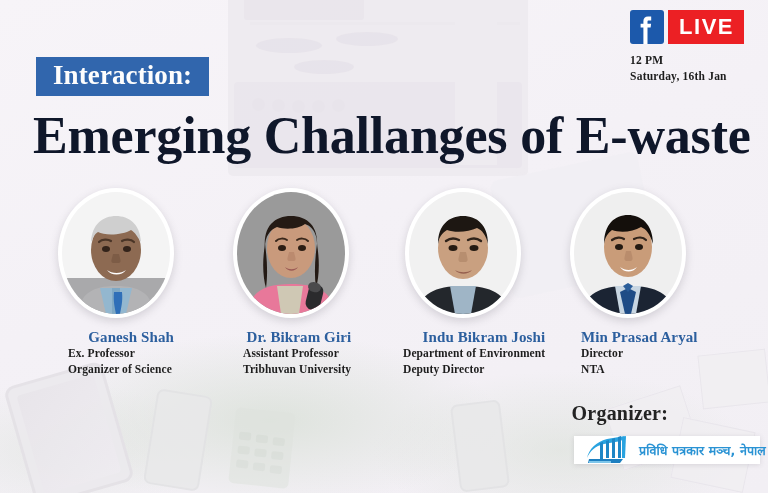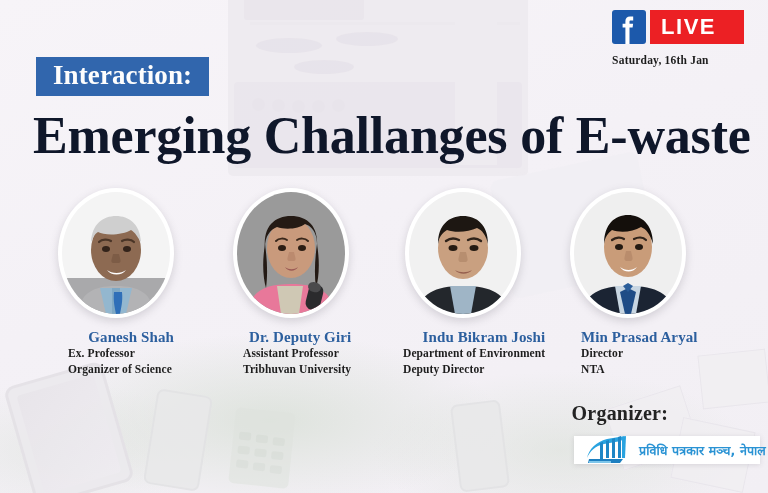--- a/index.html
+++ b/index.html
@@ -155,21 +155,21 @@
   }
   .fb-icon svg { position:absolute; left:0; top:0; }
   .live-badge {
     background: #ec2024;
     color: #ffffff;
     font-family: "Liberation Sans", sans-serif;
     font-weight: bold;
     font-size: 22px;
     line-height: 34px;
     letter-spacing: 1.5px;
-    padding: 0 28px 0 11px;
+    padding: 0 10px 0 11px;
     height: 34px;
     box-sizing: border-box;
   }
   .live-time {
     margin-top: 8px;
     font-size: 11.5px;
     font-weight: bold;
     color: #1c1c1c;
     line-height: 1.42;
     letter-spacing: .2px;
@@ -323,20 +323,21 @@
   <div class="live-wrap">
     <div class="live-row">
       <div class="fb-icon">
         <svg viewBox="0 0 34 34" width="34" height="34" aria-hidden="true">
           <path d="M21.2 10.4h-2.6c-.7 0-1.1.5-1.1 1.2v2.1h3.6l-.5 3.9h-3.1V34h-4.1V17.6H10.6v-3.9h2.8v-2.6c0-2.9 1.7-4.6 4.6-4.6h3.2v3.9z" fill="#ffffff"></path>
         </svg>
       </div>
       <div class="live-badge">LIVE</div>
     </div>
     <div class="live-time">
+      <div>12 PM</div>
       <div>Saturday, 16th Jan</div>
     </div>
   </div>
 
   <div class="title-badge">Interaction:</div>
   <div class="title-main">Emerging Challanges of E-waste</div>
 
   <div class="speakers">
 
     <div class="speaker" id="sp0" style="left: 58px;">
@@ -377,21 +378,21 @@
             <ellipse cx="45" cy="56" rx="4" ry="3" fill="#2b1d14"></ellipse>
             <ellipse cx="65" cy="56" rx="4" ry="3" fill="#2b1d14"></ellipse>
             <path d="M39 49c3-3 8-3 11-1M60 48c3-2 8-2 11 1" stroke="#3a281c" stroke-width="2" fill="none" stroke-linecap="round"></path>
             <path d="M48 75c4 3 9 3 13 0-3 5-10 5-13 0z" fill="#9c5a55"></path>
             <path d="M52 60c-1 5-3 8 0 9h5c3-1 1-4 0-9z" fill="#bb8a6e"></path>
             <rect x="70" y="92" width="15" height="26" rx="7" fill="#2b2b2d" transform="rotate(14 77 105)"></rect>
             <rect x="71" y="90" width="13" height="10" rx="6" fill="#4a4a4c" transform="rotate(14 77 95)"></rect>
           </svg>
         </div>
       </div>
-      <div class="sp-name" style="margin-left: 10px;">Dr. Deputy Giri</div>
+      <div class="sp-name" style="margin-left: 10px;">Dr. Bikram Giri</div>
       <div class="sp-line" style="margin-left: 10px;">Assistant Professor</div>
       <div class="sp-line" style="margin-left: 10px;">Tribhuvan University</div>
     </div>
 
     <div class="speaker" id="sp2" style="left: 405px;">
       <div class="photo-ring">
         <div class="photo">
           <svg viewBox="0 0 108 122" preserveAspectRatio="xMidYMid slice" aria-hidden="true">
             <rect width="108" height="122" fill="#f1f1f1"></rect>
             <path d="M8 122c3-20 17-28 46-28s43 8 46 28z" fill="#23272c"></path>

